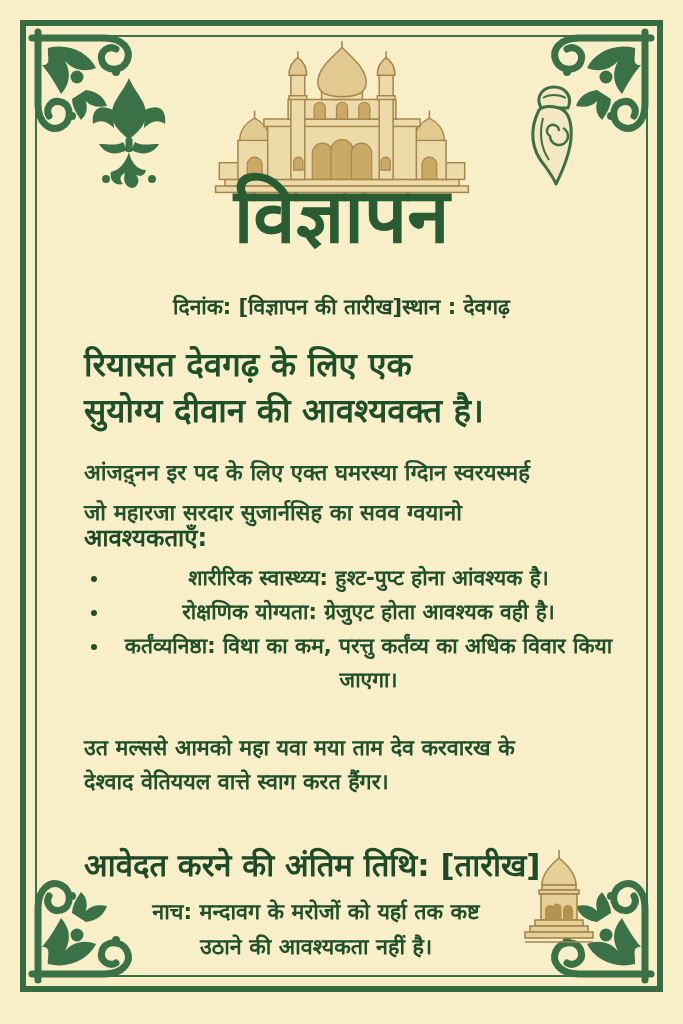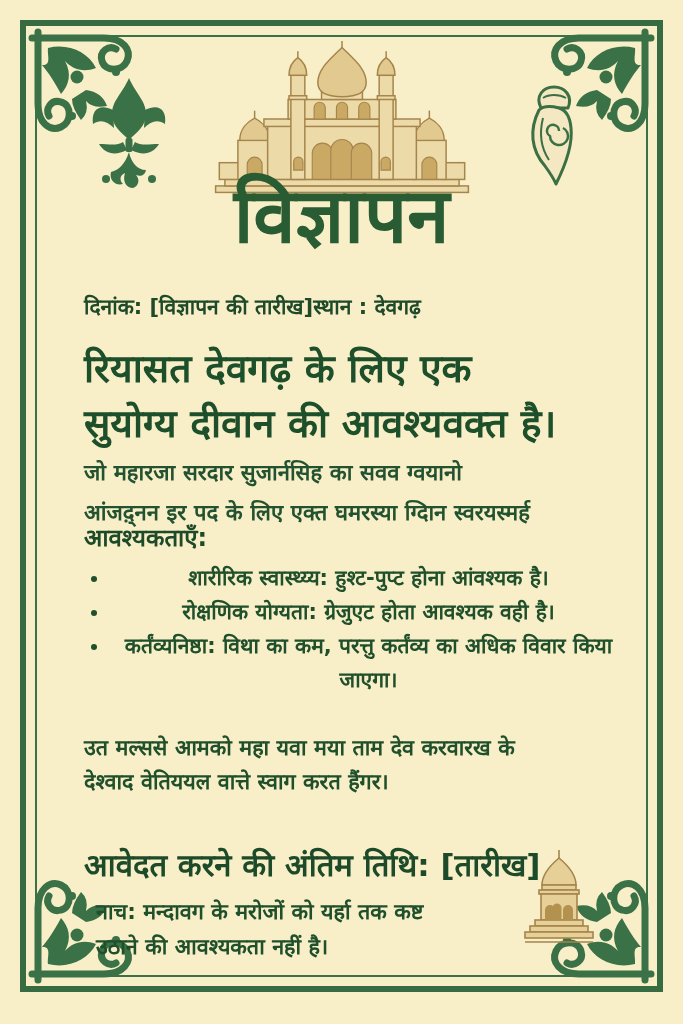--- a/index.html
+++ b/index.html
@@ -29,27 +29,27 @@
   .temple         { position:absolute; right:84px; bottom:58px; width:80px; height:106px; }
 
   .title {
     position:absolute; top:172px; left:0; right:0;
     margin:0; text-align:center;
     font-size:76px; font-weight:700; color:#2a5c33; line-height:1.15;
   }
 
   .meta-row {
     position:absolute; top:292px; left:84px; right:84px;
-    display:flex; justify-content:flex-start;
+    display:flex; justify-content:center;
     font-size:21px; font-weight:700; color:#1f4a29;
   }
 
   .heading {
     position:absolute; top:342px; left:84px; right:60px;
-    font-size:39px; font-weight:700; color:#1d4f2b; line-height:1.4;
+    font-size:33px; font-weight:700; color:#1d4f2b; line-height:1.4;
   }
 
   .intro {
     position:absolute; top:453px; left:84px; right:56px;
     font-size:22px; font-weight:700; color:#235230; line-height:1.8;
   }
 
   .requirements { position:absolute; top:520px; left:84px; right:56px; color:#1f4f2b; }
   .section-heading { font-size:24px; font-weight:700; color:#1d4a28; margin:0 0 8px 0; }
   .requirements ul { margin:0; padding-left:26px; list-style:disc;text-align:center; }
@@ -58,21 +58,21 @@
   .selection { position:absolute; top:731px; left:84px; right:48px; color:#1f4f2b; }
   .selection .body-line { font-size:21.5px; font-weight:700; line-height:1.6; }
 
   .deadline {
     position:absolute; top:843px; left:84px;
     font-size:31px; font-weight:700; color:#1d4a28;
   }
 
   .note {
     position:absolute; top:894px; left:96px; width:440px;
-    font-size:21.5px; font-weight:700; color:#1f4f2b; line-height:1.65;
+    text-align:center; font-size:21.5px; font-weight:700; color:#1f4f2b; line-height:1.65;
   }
 </style>
 </head>
 <body>
 
 <div class="poster">
 
   <div class="border-outer"></div>
   <div class="border-inner"></div>
 
@@ -200,22 +200,22 @@
     <span>दिनांक: [विज्ञापन की तारीख]</span>
     <span>स्थान : देवगढ़</span>
   </div>
 
   <div class="heading">
     <div>रियासत देवगढ़ के लिए एक</div>
     <div>सुयोग्य दीवान की आवश्यवक्त है।</div>
   </div>
 
   <div class="intro">
+    <div>आंजद़्नन इर पद के लिए एक्त घमरस्या ग्दिान स्वरयस्मर्ह</div>
     <div>जो महारजा सरदार सुजार्नसिह का सवव ग्वयानो</div>
-    <div>आंजद़्नन इर पद के लिए एक्त घमरस्या ग्दिान स्वरयस्मर्ह</div>
   </div>
 
   <div class="requirements">
     <div class="section-heading">आवश्यकताएँ:</div>
     <ul>
       <li>शारीरिक स्वास्थ्य्य: हुश्ट-पुप्ट होना आंवश्यक है।</li>
       <li>रोक्षणिक योग्यता: ग्रेजुएट होता आवश्यक वही है।</li>
       <li>कर्तंव्यनिष्ठा: विथा का कम, परत्तु कर्तंव्य का अधिक विवार किया जाएगा।</li>
     </ul>
   </div>

